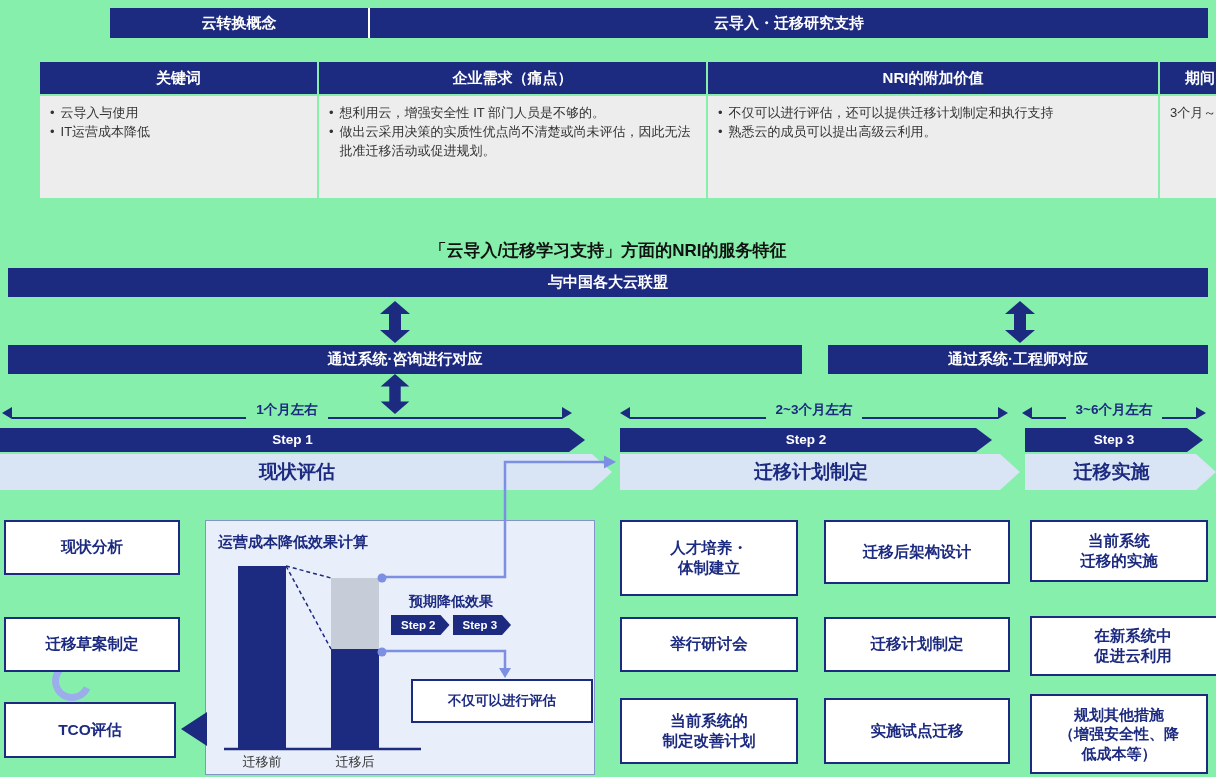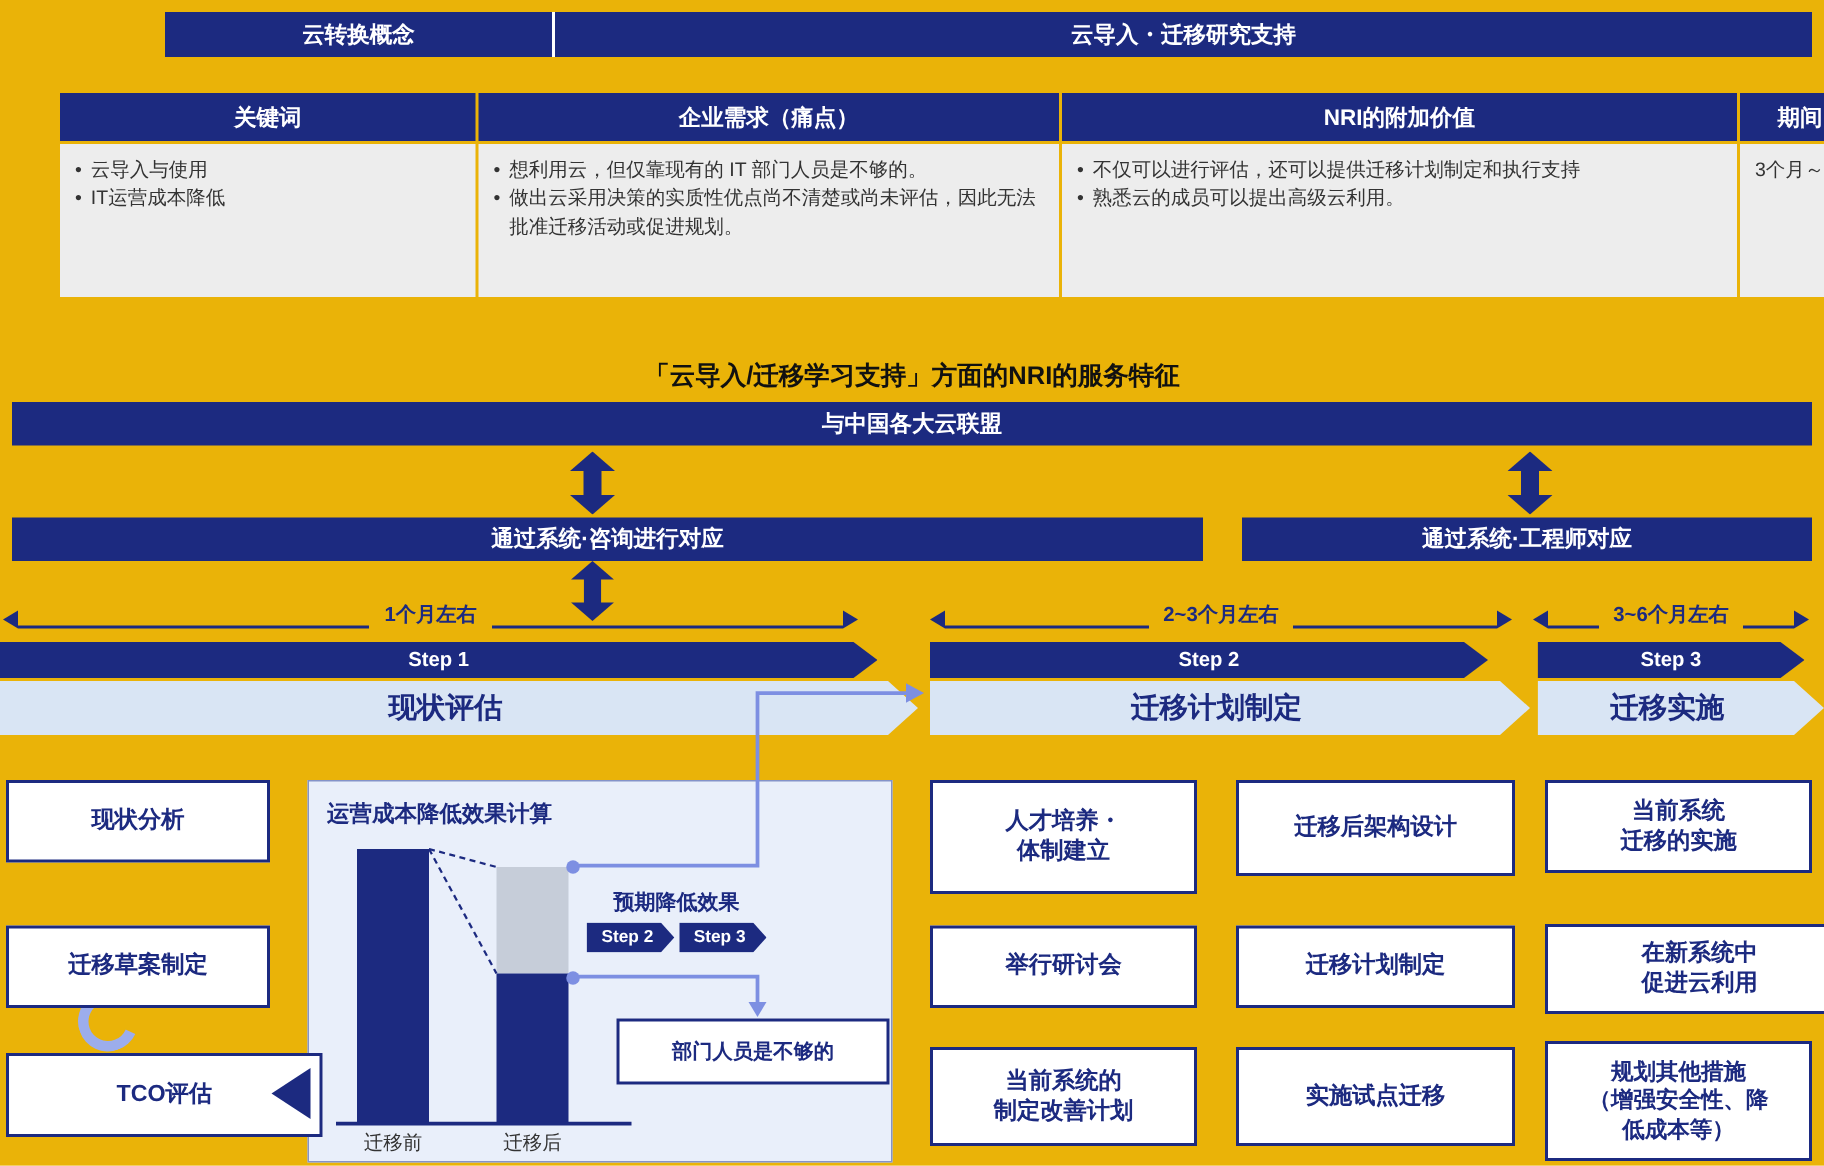--- a/index.html
+++ b/index.html
@@ -6,21 +6,21 @@
     --navy:#1c2a80;
     --peri:#7d8fe2;
     --peri-light:#9cadec;
     --band:#d9e5f4;
     --panel:#e9effa;
     --graybar:#c6cdd9;
     --tblbg:#ededed;
   }
   *{margin:0;padding:0;box-sizing:border-box;}
   body{background:#fff;font-family:"Liberation Sans","DejaVu Sans",sans-serif;}
-  .page{position:relative;width:1216px;height:777px;background:#eab308;overflow:hidden;}
+  .page{position:relative;width:1216px;height:777px;background:#86efac;overflow:hidden;}
 
   
   .topbar{position:absolute;left:110px;top:8px;width:1098px;height:30px;display:grid;grid-template-columns:258px 1fr;gap:2px;background:#fff;}
   .topbar .cell{background:var(--navy);color:#fff;font-weight:bold;font-size:15px;display:flex;align-items:center;justify-content:center;}
 
   
   .tbl{position:absolute;left:8px;top:62px;width:1200px;}
   .tbl .hrow,.tbl .brow{display:grid;grid-template-columns:277px 387px 450px 80px;gap:2px;padding-left:32px;}
   .tbl .hrow .hcell{background:var(--navy);color:#fff;font-weight:bold;font-size:15px;height:32px;display:flex;align-items:center;justify-content:center;}
   .tbl .brow{margin-top:2px;}
@@ -100,21 +100,21 @@
           <li>
               <span class="bu">•</span>
               <span>IT运营成本降低</span>
             </li>
         </ul>
       </div>
       <div class="bcell">
         <ul class="blist">
           <li>
               <span class="bu">•</span>
-              <span>想利用云，但仅靠现有的 IT 部门人员是不够的。</span>
+              <span>想利用云，增强安全性 IT 部门人员是不够的。</span>
             </li>
           <li>
               <span class="bu">•</span>
               <span>做出云采用决策的实质性优点尚不清楚或尚未评估，因此无法批准迁移活动或促进规划。</span>
             </li>
         </ul>
       </div>
       <div class="bcell">
         <ul class="blist">
           <li>
@@ -179,21 +179,21 @@
   <div class="step-chev" style="left:0;width:585px;text-align:center;">Step 1</div>
   <div class="step-chev" style="left:620px;width:372px;">Step 2</div>
   <div class="step-chev" style="left:1025px;width:178px;">Step 3</div>
 
   <div class="step-band" style="left:0;width:612px;">现状评估</div>
   <div class="step-band" style="left:620px;width:400px;">迁移计划制定</div>
   <div class="step-band" style="left:1025px;width:191px;">迁移实施</div>
 
   <div class="fbox" style="left:4px;top:617px;width:176px;height:55px;">迁移草案制定</div>
   <div class="fbox" style="left:4px;top:520px;width:176px;height:55px;">现状分析</div>
-  <div class="fbox" style="left:4px;top:702px;width:211px;height:56px;text-align:center;">TCO评估</div>
+  <div class="fbox" style="left:4px;top:702px;width:172px;height:56px;text-align:center;">TCO评估</div>
 
   <div class="c-arc"></div>
   <div class="tri-left"></div>
 
   <div class="panel">
     <svg width="388" height="253" viewBox="0 0 388 253" style="position:absolute;left:0;top:0;">
       <rect x="32" y="45" width="48" height="183" fill="#1c2a80"></rect>
       <rect x="125" y="57" width="48" height="71" fill="#c6cdd9"></rect>
       <rect x="125" y="128" width="48" height="100" fill="#1c2a80"></rect>
       <line x1="80" y1="45" x2="125" y2="57" stroke="#1c2a80" stroke-width="1.5" stroke-dasharray="4 3"></line>
@@ -201,21 +201,21 @@
       <line x1="18" y1="228" x2="215" y2="228" stroke="#1c2a80" stroke-width="2.5"></line>
       <circle cx="176" cy="57" r="4.5" fill="#7d8fe2"></circle>
       <circle cx="176" cy="131" r="4.5" fill="#7d8fe2"></circle>
     </svg>
     <div class="ptitle">运营成本降低效果计算</div>
     <div class="annot">预期降低效果</div>
     <div class="minis">
       <span class="mini">Step 2</span>
       <span class="mini">Step 3</span>
     </div>
-    <div class="callout">部门人员是不够的</div>
+    <div class="callout">不仅可以进行评估</div>
     <div class="xlab x1">迁移前</div>
     <div class="xlab x2">迁移后</div>
   </div>
 
   <div class="fbox" style="left:620px;top:520px;width:178px;height:76px;">人才培养・
 体制建立</div>
   <div class="fbox" style="left:620px;top:617px;width:178px;height:55px;">举行研讨会</div>
   <div class="fbox" style="left:620px;top:698px;width:178px;height:66px;">当前系统的
 制定改善计划</div>
 

